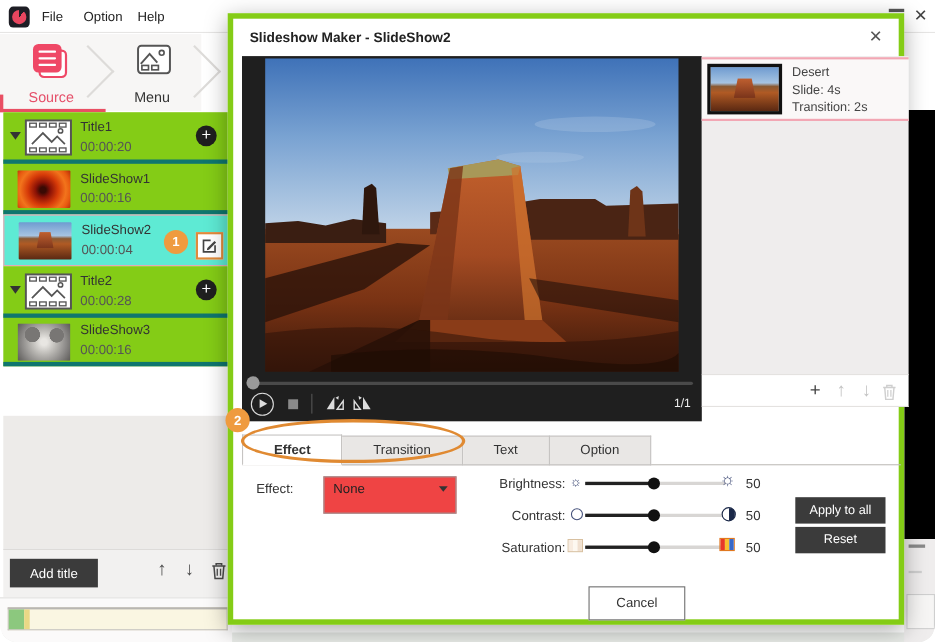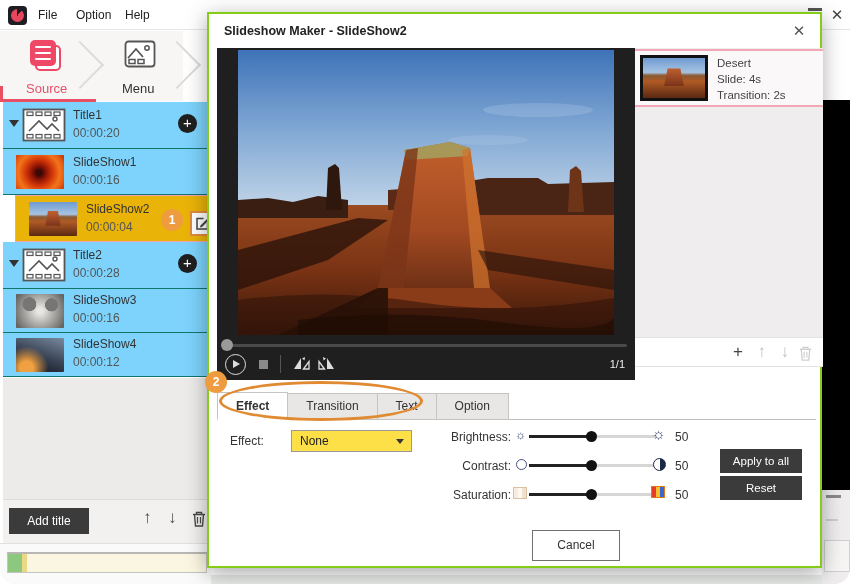--- a/index.html
+++ b/index.html
@@ -22,22 +22,22 @@
   .srcicon .front { position:absolute; left:0; top:0; width:26px; height:26px; background:#ef4866; border-radius:5px; padding:6px 5px; display:flex; flex-direction:column; justify-content:space-between; }
   .srcicon .front i { display:block; height:2px; background:#fff; border-radius:1px; }
   .navlabel { top:50px; font-size:13px; }
   .source-label { color:#e5506a; }
   .menu-label { color:#333; }
   .red-underline { left:0; top:99px; width:96px; height:3px; background:#e94f63; z-index:1; }
   .red-edge { left:0; top:86px; width:3px; height:16px; background:#e94f63; z-index:1; }
 
   
   .sidebar { left:3px; top:102px; width:208px; height:276px; background:#fff; border-right:1px solid #e2e0de; z-index:1; }
-  .row { position:absolute; left:0; width:208px; border-bottom:1px solid #0f766e; background:#7dd3fc; }
-  .row.selected { background:#eab308; border:1px solid #f2a3b3;margin-left:12px; }
+  .row { position:absolute; left:0; width:208px; border-bottom:4px solid #0f766e; background:#84cc16; }
+  .row.selected { background:#5eead4; border:1px solid #f2a3b3; }
   .tri { position:absolute; left:6px; top:18px; width:0; height:0; border-left:5px solid transparent; border-right:5px solid transparent; border-top:7px solid #333; }
   .filmicon { position:absolute; left:19px; top:6px; }
   .thumb { position:absolute; left:13px; top:6px; width:48px; height:34px; border-radius:1px; }
   .thumb-flower { background:radial-gradient(circle at 48% 52%, #3a0a04 0 9%, #8a1206 22%, #d63a08 45%, #f2741c 68%, #e85a10 82%, #b02c06 100%); }
   .thumb-desert { background:linear-gradient(180deg,#6f9bd0 0%, #a6c4e2 36%, #8a5a33 44%, #b05a24 58%, #5a2812 100%); overflow:hidden; }
   .thumb-desert .butte { position:absolute; left:34%; top:26%; width:32%; height:44%; background:linear-gradient(180deg,#c06030,#7a341a); clip-path:polygon(18% 0, 82% 0, 100% 100%, 0 100%); }
   .thumb-koala { background:radial-gradient(circle at 28% 30%, #787674 0 16%, rgba(0,0,0,0) 17%), radial-gradient(circle at 74% 32%, #787674 0 15%, rgba(0,0,0,0) 16%), radial-gradient(circle at 50% 50%, #e8e6e2 0 10%, #b8b6b2 40%, #8a8886 70%, #5a5856 100%); }
   .thumb-dusk { background:radial-gradient(circle at 22% 88%, #f0a040 0 14%, rgba(240,160,64,0) 45%), linear-gradient(200deg, #7a8aa0 0%, #3a4456 50%, #1e2430 80%); }
   .rname { position:absolute; left:70px; top:6px; color:#333; font-size:12px; }
   .rdur  { position:absolute; left:70px; top:24px; color:#555; font-size:12px; }
@@ -59,21 +59,21 @@
   
   .rstrip-black { left:822px; top:100px; width:28px; height:390px; background:#000; z-index:1; }
   .rstrip-gray { left:822px; top:490px; width:28px; height:94px; background:#efeded; z-index:1; }
   .rdash1 { left:826px; top:495px; width:15px; height:3px; background:#8a8a8a; z-index:2; }
   .rdash2 { left:826px; top:519px; width:12px; height:2px; background:#cfcfcf; z-index:2; }
   .rbox { left:824px; top:540px; width:26px; height:32px; border:1px solid #cfcfcf; background:#f6f5f4; z-index:2; }
   .winmin { left:808px; top:8px; width:14px; height:3px; background:#555; z-index:2; }
   .winclose { left:828px; top:6px; width:18px; height:18px; color:#444; font-size:15px; line-height:18px; text-align:center; z-index:2; }
 
   
-  .dialog { left:207px; top:12px; width:615px; height:556px; background:#fff; border:2px solid #84cc16; box-shadow:0 5px 20px rgba(0,0,0,.35); z-index:10; }
+  .dialog { left:207px; top:12px; width:615px; height:556px; background:#fff; border:5px solid #84cc16; box-shadow:0 5px 20px rgba(0,0,0,.35); z-index:10; }
   .dlg-title { position:absolute; left:15px; top:10px; font-weight:bold; font-size:12.5px; color:#222; }
   .dlg-close { position:absolute; right:12px; top:8px; width:18px; height:18px; color:#555; font-size:15px; line-height:18px; text-align:center; }
 
   .player { position:absolute; left:8px; top:34px; width:418px; height:332px; background:#1f1f1f; }
   .scene { position:absolute; left:21px; top:2px; width:376px; height:285px; }
   .seektrack { position:absolute; left:8px; top:296px; width:402px; height:3px; background:#4a4a4a; border-radius:2px; }
   .seekhandle { position:absolute; left:4px; top:291px; width:12px; height:12px; background:#9a9a9a; border-radius:50%; }
   .playbtn { position:absolute; left:8px; top:306px; width:21px; height:21px; border:1.5px solid #ddd; border-radius:50%; }
   .playbtn i { position:absolute; left:7px; top:5px; width:0; height:0; border-top:4.5px solid transparent; border-bottom:4.5px solid transparent; border-left:7px solid #ddd; }
   .stopbtn { position:absolute; left:42px; top:312px; width:9px; height:9px; background:#8a8a8a; }
@@ -83,27 +83,27 @@
 
   .rpanel { position:absolute; left:426px; top:34px; width:188px; height:289px; background:#efeded; }
   .rsel { position:absolute; left:0; top:1px; width:188px; height:58px; background:#faf8f8; border-top:2px solid #f2a7b4; border-bottom:2px solid #f2a7b4; }
   .rthumb { position:absolute; left:5px; top:4px; width:68px; height:46px; border:3px solid #111; }
   .rline { position:absolute; left:82px; color:#444; font-size:11.5px; }
   .rtoolbar { position:absolute; left:426px; top:323px; width:188px; height:30px; background:#fff; border-top:1px solid #e4e2e0; border-bottom:1px solid #e4e2e0; }
   .rt-ic { position:absolute; top:4px; font-size:17px; }
   .ic-dark { color:#444; } .ic-dim { color:#c2c2c2; }
 
   .tabsrow { position:absolute; left:8px; top:378px; height:28px; display:flex; align-items:flex-end; z-index:3; }
-  .tab { height:27px; padding:0 18px; line-height:25px; font-size:12px; color:#333; background:#e9e7e5; border:1px solid #c6c4c2; border-left:none; }
+  .tab { height:27px; padding:0 28px; line-height:25px; font-size:12px; color:#333; background:#e9e7e5; border:1px solid #c6c4c2; border-left:none; }
   .tab:first-child { border-left:1px solid #c6c4c2; }
   .tab.active { background:#fff; border-bottom:1px solid #fff; font-weight:bold; height:28px; line-height:27px; }
   .tabsline { position:absolute; left:8px; top:405px; width:599px; height:1px; background:#c0beba; z-index:2; }
 
   .efflabel { position:absolute; left:21px; top:420px; font-size:12px; color:#333; }
-  .dropdown { position:absolute; left:82px; top:416px; width:121px; height:22px; border:1px solid #9a9a9a; background:#fde047; font-size:12px; color:#222; line-height:20px; padding-left:8px; }
+  .dropdown { position:absolute; left:82px; top:416px; width:121px; height:34px; border:1px solid #9a9a9a; background:#ef4444; font-size:12px; color:#222; line-height:20px; padding-left:8px; }
   .dropdown .arrow { position:absolute; right:7px; top:8px; width:0; height:0; border-left:4px solid transparent; border-right:4px solid transparent; border-top:5px solid #333; }
 
   .adjrow { position:absolute; left:230px; width:250px; height:16px; }
   .adjlabel { position:absolute; right:178px; top:1px; font-size:12px; color:#333; }
   .adj-ic-s { position:absolute; left:76px; top:-1px; color:#44507a; font-size:12px; }
   .adj-ic-b { position:absolute; left:212px; top:-4px; color:#44507a; font-size:16px; }
   .track { position:absolute; left:90px; top:6px; width:128px; height:3px; background:#d8d6d4; border-radius:2px; }
   .trackfill { position:absolute; left:0; top:0; width:50%; height:3px; background:#222; }
   .knob { position:absolute; left:57px; top:-4px; width:11px; height:11px; background:#111; border-radius:50%; }
   .adjval { position:absolute; left:236px; top:1px; font-size:12px; color:#333; }
@@ -232,25 +232,20 @@
       <div class="rdur">00:00:28</div>
       <div class="plusbtn">+</div>
     </div>
 
     <div class="row" style="top:187px; height:44px">
       <div class="thumb thumb-koala" style="top:5px"></div>
       <div class="rname" style="top:4px">SlideShow3</div>
       <div class="rdur" style="top:22px">00:00:16</div>
     </div>
 
-    <div class="row" style="top:231px; height:44px">
-      <div class="thumb thumb-dusk" style="top:5px"></div>
-      <div class="rname" style="top:4px">SlideShow4</div>
-      <div class="rdur" style="top:22px">00:00:12</div>
-    </div>
   </div>
 
   <div class="abs sidebar-empty"></div>
 
   <div class="abs addrow">
     <div class="addtitle">Add title</div>
     <div class="arrbtn" style="left:140px">↑</div>
     <div class="arrbtn" style="left:165px">↓</div>
     <svg class="abs" style="left:188px; top:10px" width="16" height="18" viewBox="0 0 16 18">
       <path d="M2 4.5 H14" stroke="#4a4a4a" stroke-width="1.5"></path>

